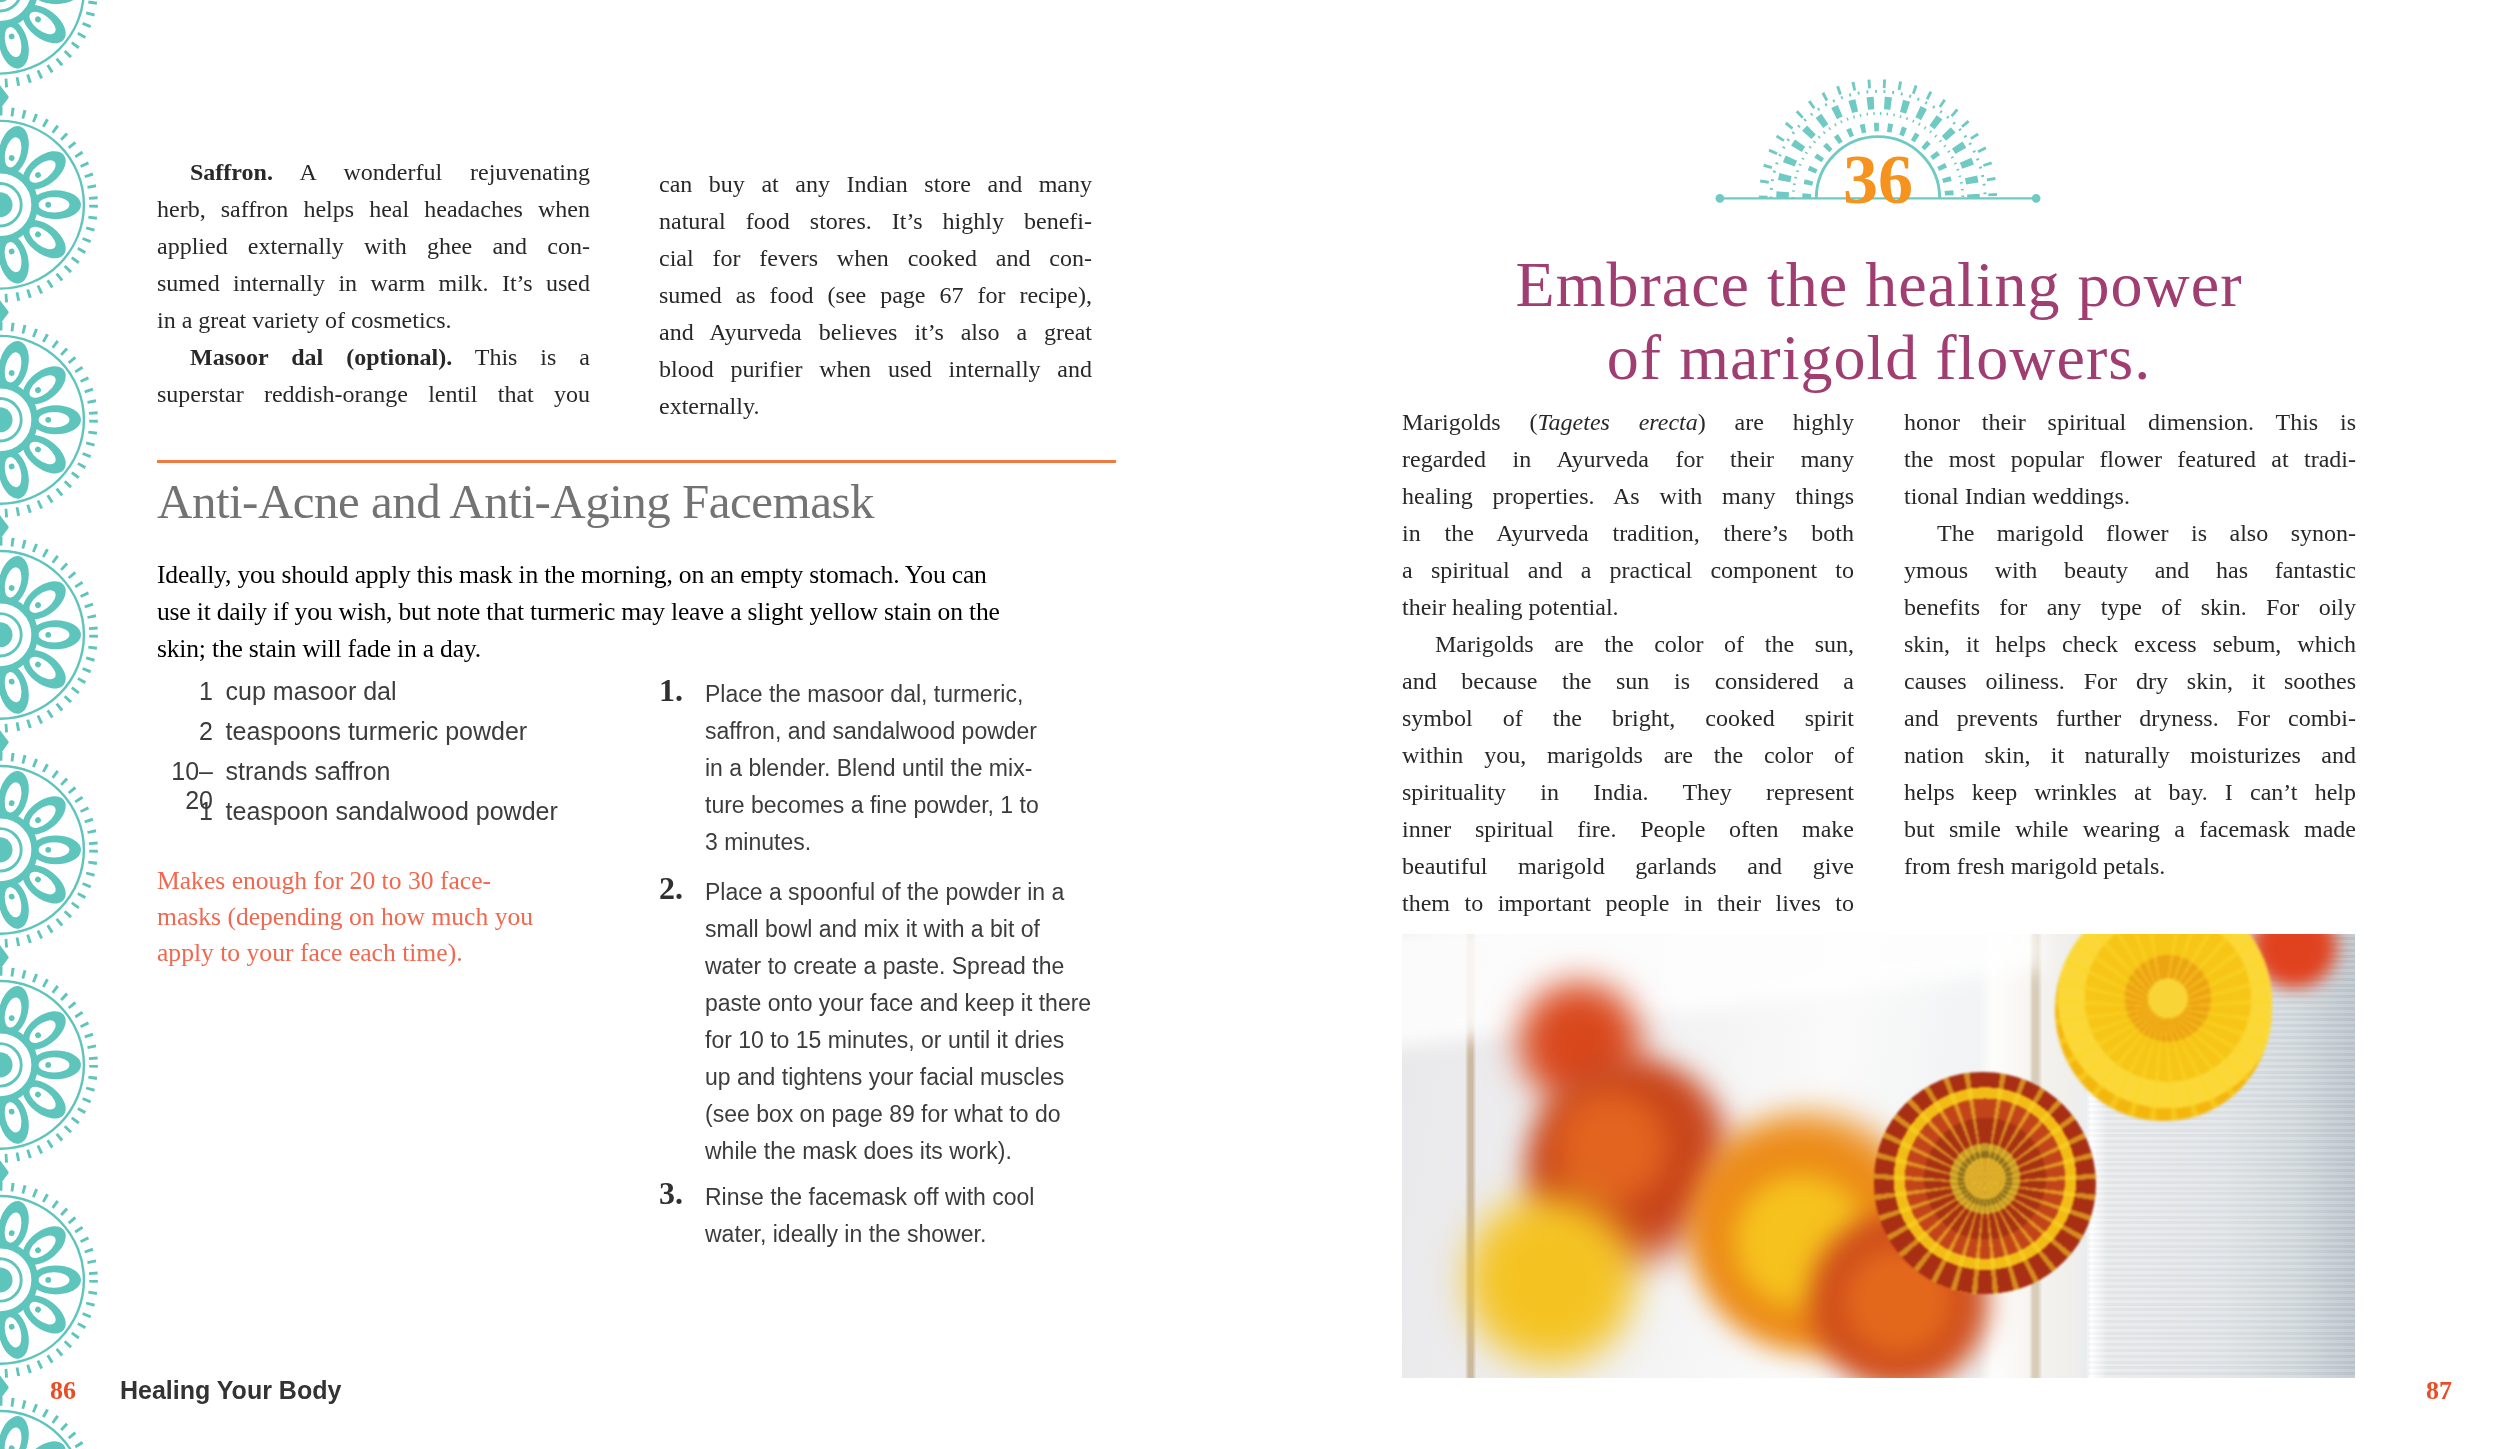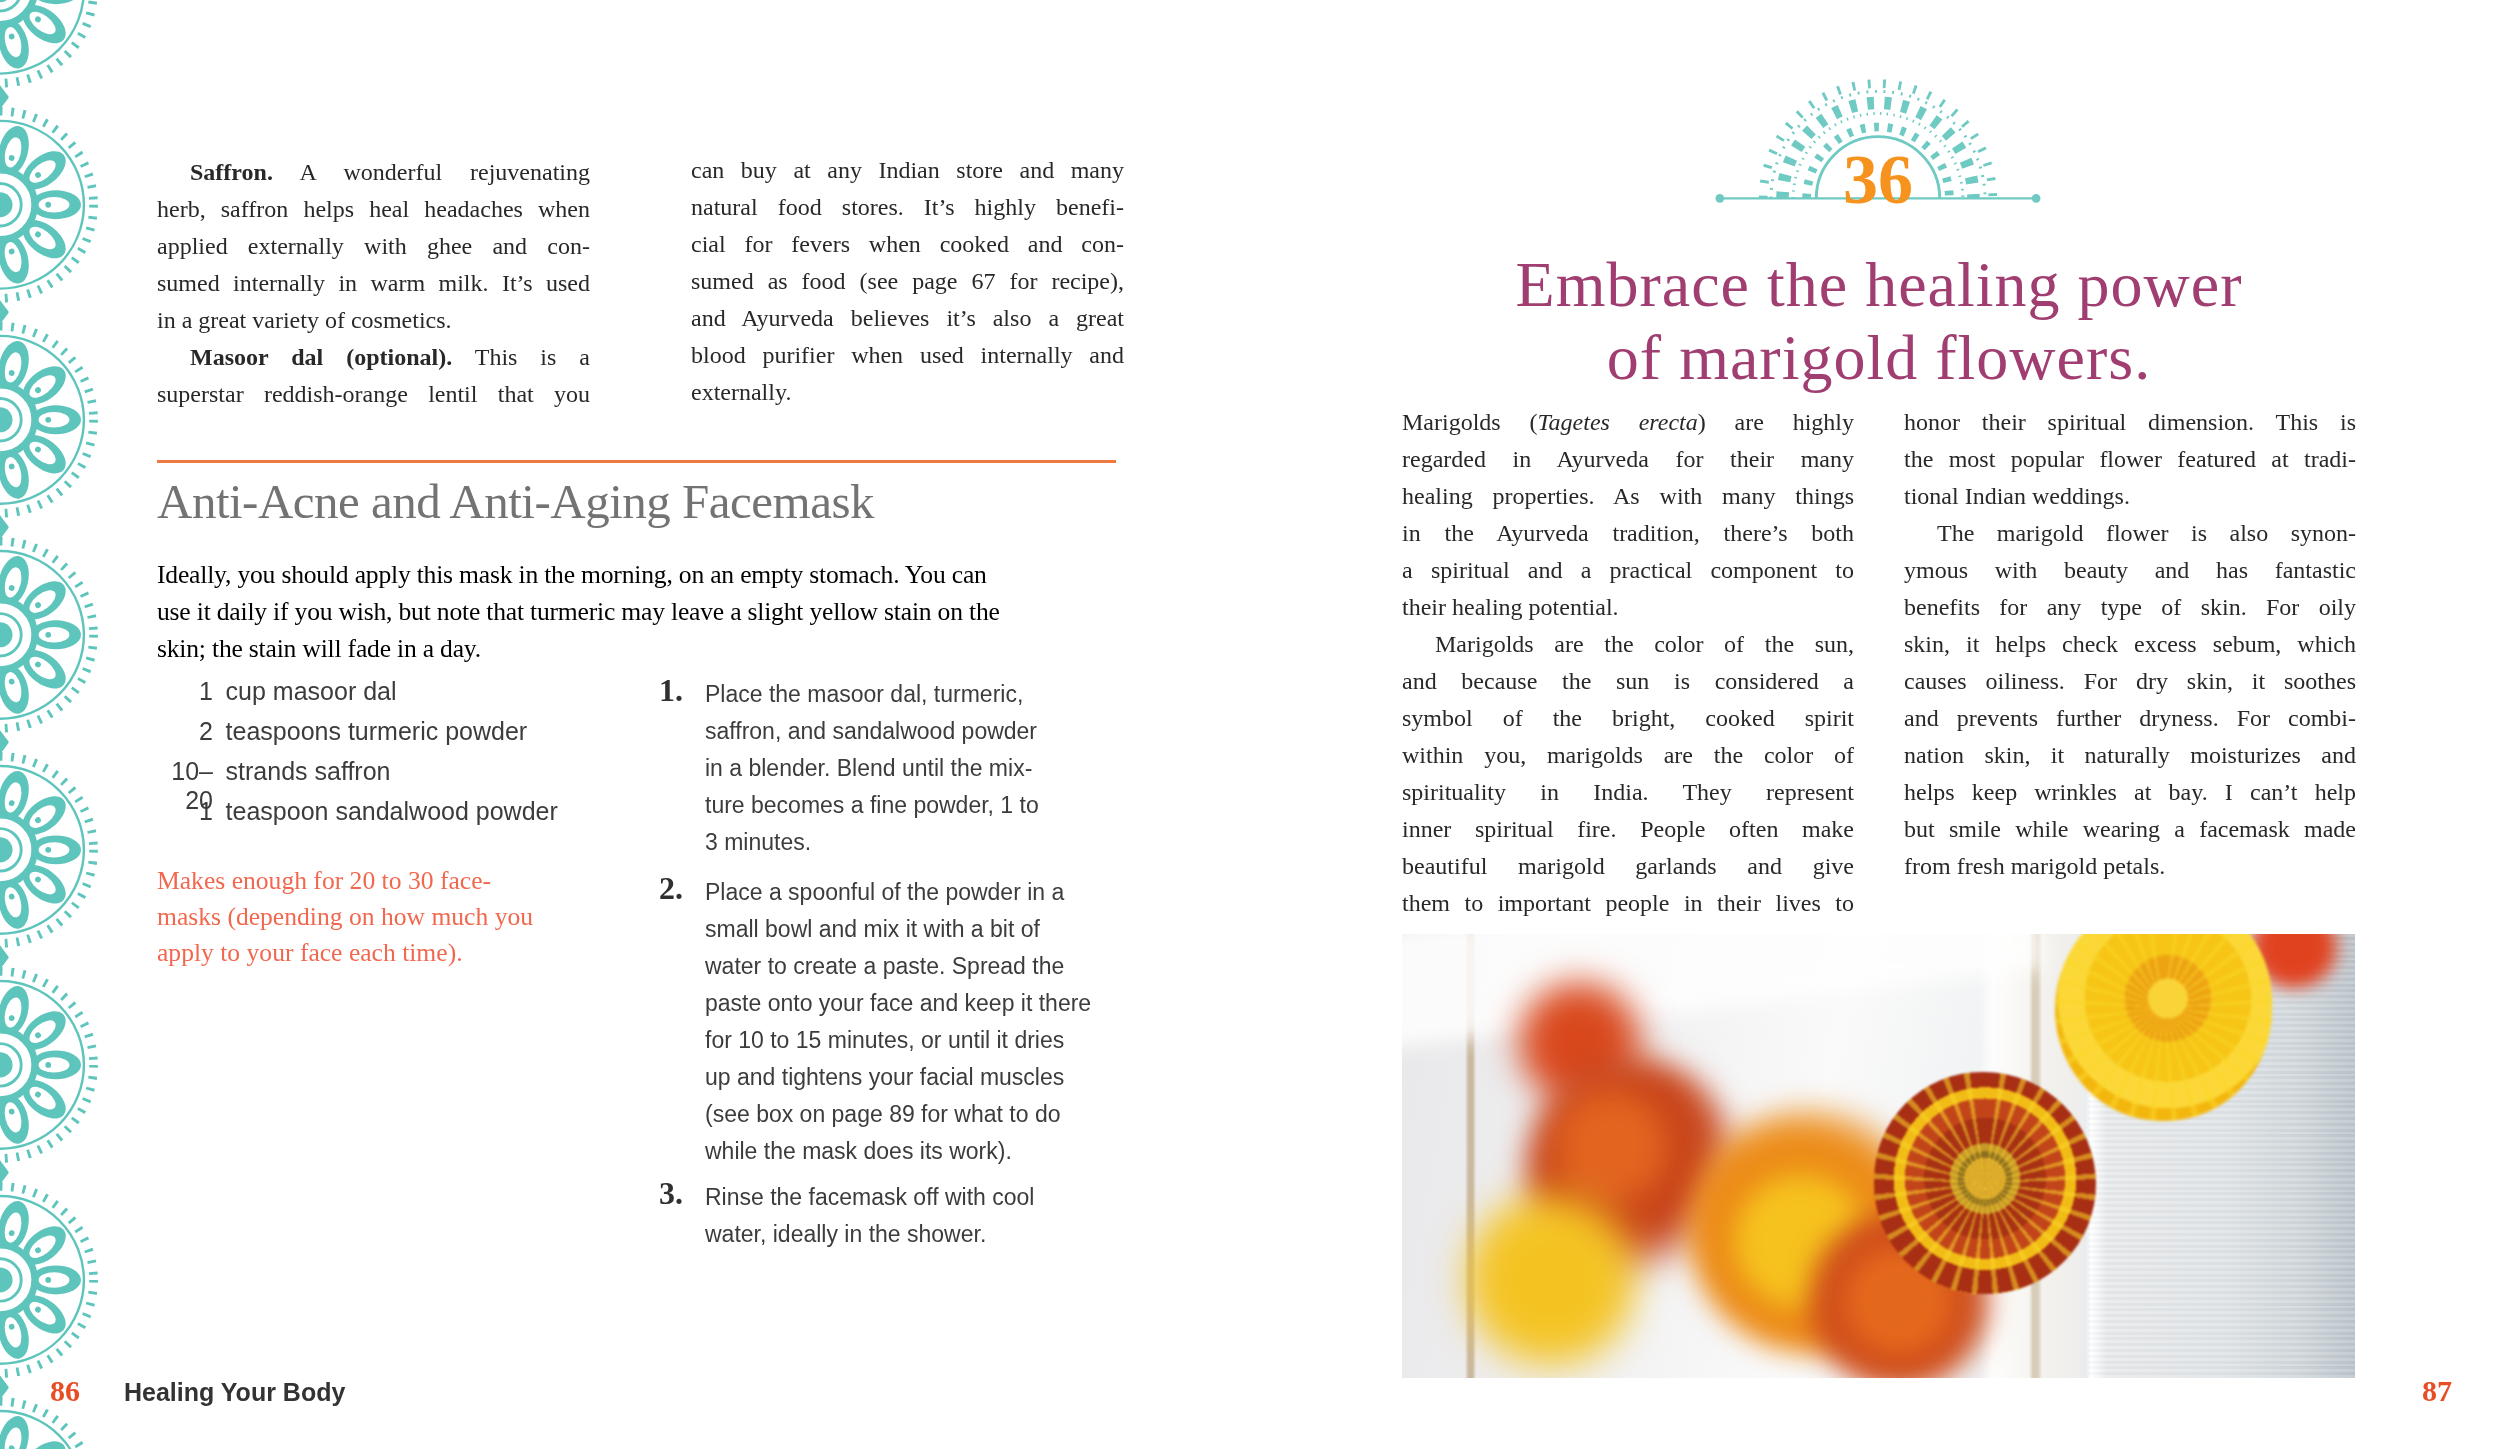--- a/index.html
+++ b/index.html
@@ -38,21 +38,21 @@
   #yield-note .bl{white-space:nowrap;height:36px;}
 
   .step{position:absolute;left:659px;width:427px;}
   .snum{position:absolute;left:0;top:-3.9px;font-family:"Liberation Serif",serif;
         font-weight:bold;font-size:32px;color:#303030;}
   .stext{margin-left:46px;font-family:"Liberation Sans",sans-serif;
          font-size:23px;line-height:37px;color:#3c3c3c;}
   .stext .bl{white-space:nowrap;height:37px;}
 
   
-  .pgnum{font-weight:bold;font-size:30px;color:#e84e26;font-family:"Liberation Serif",serif;}
+  .pgnum{font-weight:bold;font-size:26px;color:#e84e26;font-family:"Liberation Serif",serif;}
   #footer-left .sect{font-family:"Liberation Sans",sans-serif;font-size:25px;color:#333;margin-left:44px;font-weight:bold;}
   #footer-right{text-align:right;}
 
   
   #chapter-number{
     left:1704px;top:141px;width:348px;text-align:center;
     font-size:70px;line-height:77px;color:#f6921e;font-weight:600;z-index:3;
   }
   #chapter-title{left:1444px;top:220px;width:870px;text-align:center;color:#a13e71;margin-top:28px;}
   #chapter-title .tl{font-size:64px;line-height:73px;letter-spacing:1px;}
@@ -136,21 +136,21 @@
 <div class="abs bodycol" style="left:157px;top:154px;width:433px;">
     <div class="bl jst ind"><b>Saffron.</b> A wonderful rejuvenating</div>
     <div class="bl jst">herb, saffron helps heal headaches when</div>
     <div class="bl jst">applied externally with ghee and con-</div>
     <div class="bl jst">sumed internally in warm milk. It’s used</div>
     <div class="bl">in a great variety of cosmetics.</div>
     <div class="bl jst ind"><b>Masoor dal (optional).</b> This is a</div>
     <div class="bl jst">superstar reddish-orange lentil that you</div>
   </div>
 
-<div class="abs bodycol" style="left:659px;top:152px;width:433px;margin-left:32px;">
+<div class="abs bodycol" style="left:659px;top:166px;width:433px;">
     <div class="bl jst">can buy at any Indian store and many</div>
     <div class="bl jst">natural food stores. It’s highly benefi-</div>
     <div class="bl jst">cial for fevers when cooked and con-</div>
     <div class="bl jst">sumed as food (see page 67 for recipe),</div>
     <div class="bl jst">and Ayurveda believes it’s also a great</div>
     <div class="bl jst">blood purifier when used internally and</div>
     <div class="bl">externally.</div>
   </div>
 
 <div id="rule" class="abs" style="left:157px;top:460px;width:959px;"></div>

